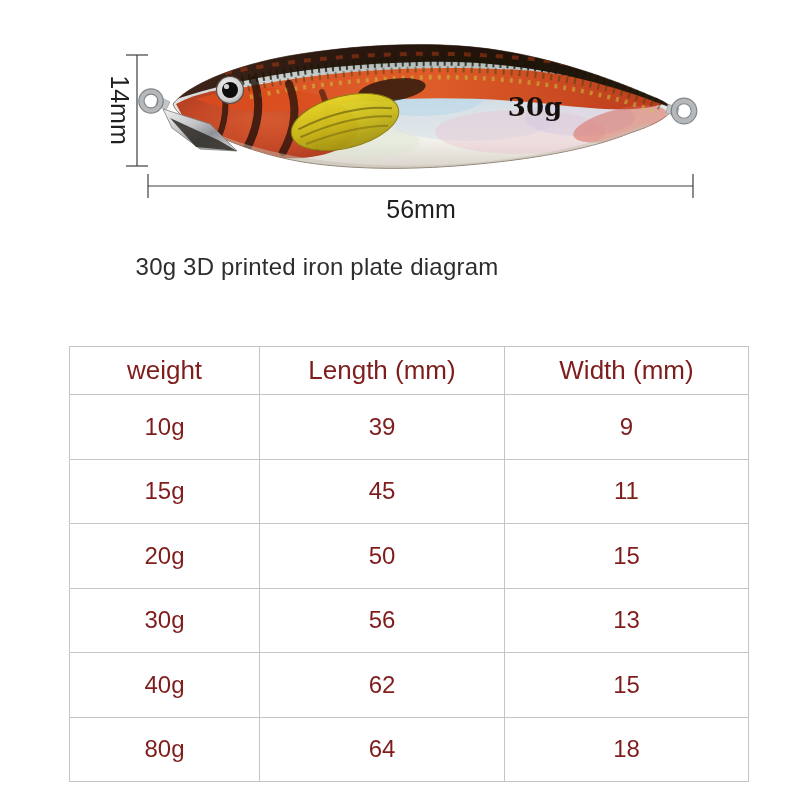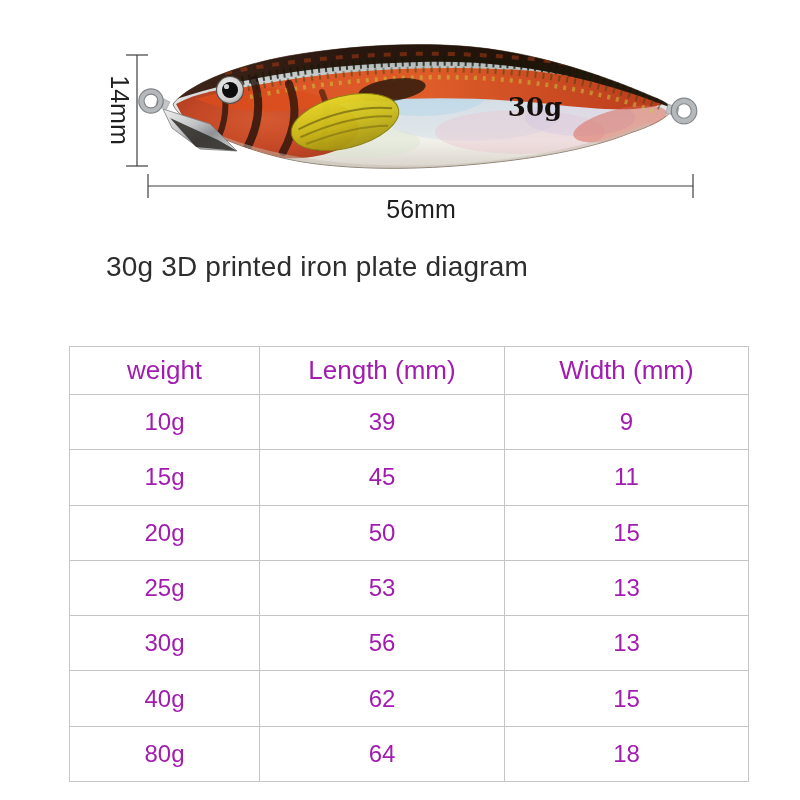--- a/index.html
+++ b/index.html
@@ -9,27 +9,27 @@
     position:relative;overflow:hidden;
     color:var(--text_dark,#2d2d2d);
   }
   .stage{position:absolute;inset:0;}
   .lure-svg{position:absolute;left:0;top:0;width:800px;height:240px;display:block;}
   .dim-line{stroke:var(--dim_line,#3f3f3f);stroke-width:1.2;}
   .dim-text{fill:#1f1f1f;font-family:"Liberation Sans",sans-serif;font-size:25px;}
   .weight-mark{fill:#15100c;font-family:"DejaVu Serif",serif;font-size:26px;font-weight:700;}
   .caption{
     position:absolute;left:0;top:249px;width:634px;height:36px;
-    text-align:center;font-size:28px;line-height:36px;color:var(--text_dark,#2d2d2d);
+    text-align:center;font-size:24px;line-height:36px;color:var(--text_dark,#2d2d2d);
     letter-spacing:.2px;
   }
   .spec-table{
     position:absolute;left:69px;top:346px;width:679px;height:436px;
     border-collapse:collapse;table-layout:fixed;
-    font-family:"Liberation Sans",sans-serif;color:#a21caf;
+    font-family:"Liberation Sans",sans-serif;color:#7f1d1d;
   }
   .spec-table th,.spec-table td{
     border:1px solid var(--table_border,#c5c5c5);
     text-align:center;vertical-align:middle;
     box-sizing:border-box;padding:0;
     background:#ffffff;
   }
   .spec-table th{height:48px;font-size:26px;font-weight:400;}
   .spec-table td{height:48.5px;font-size:24px;font-weight:400;text-align:center;}
 </style>
@@ -201,25 +201,20 @@
           <td>15g</td>
           <td>45</td>
           <td>11</td>
         </tr>
         <tr>
           <td>20g</td>
           <td>50</td>
           <td>15</td>
         </tr>
         <tr>
-          <td>25g</td>
-          <td>53</td>
-          <td>13</td>
-        </tr>
-        <tr>
           <td>30g</td>
           <td>56</td>
           <td>13</td>
         </tr>
         <tr>
           <td>40g</td>
           <td>62</td>
           <td>15</td>
         </tr>
         <tr>

